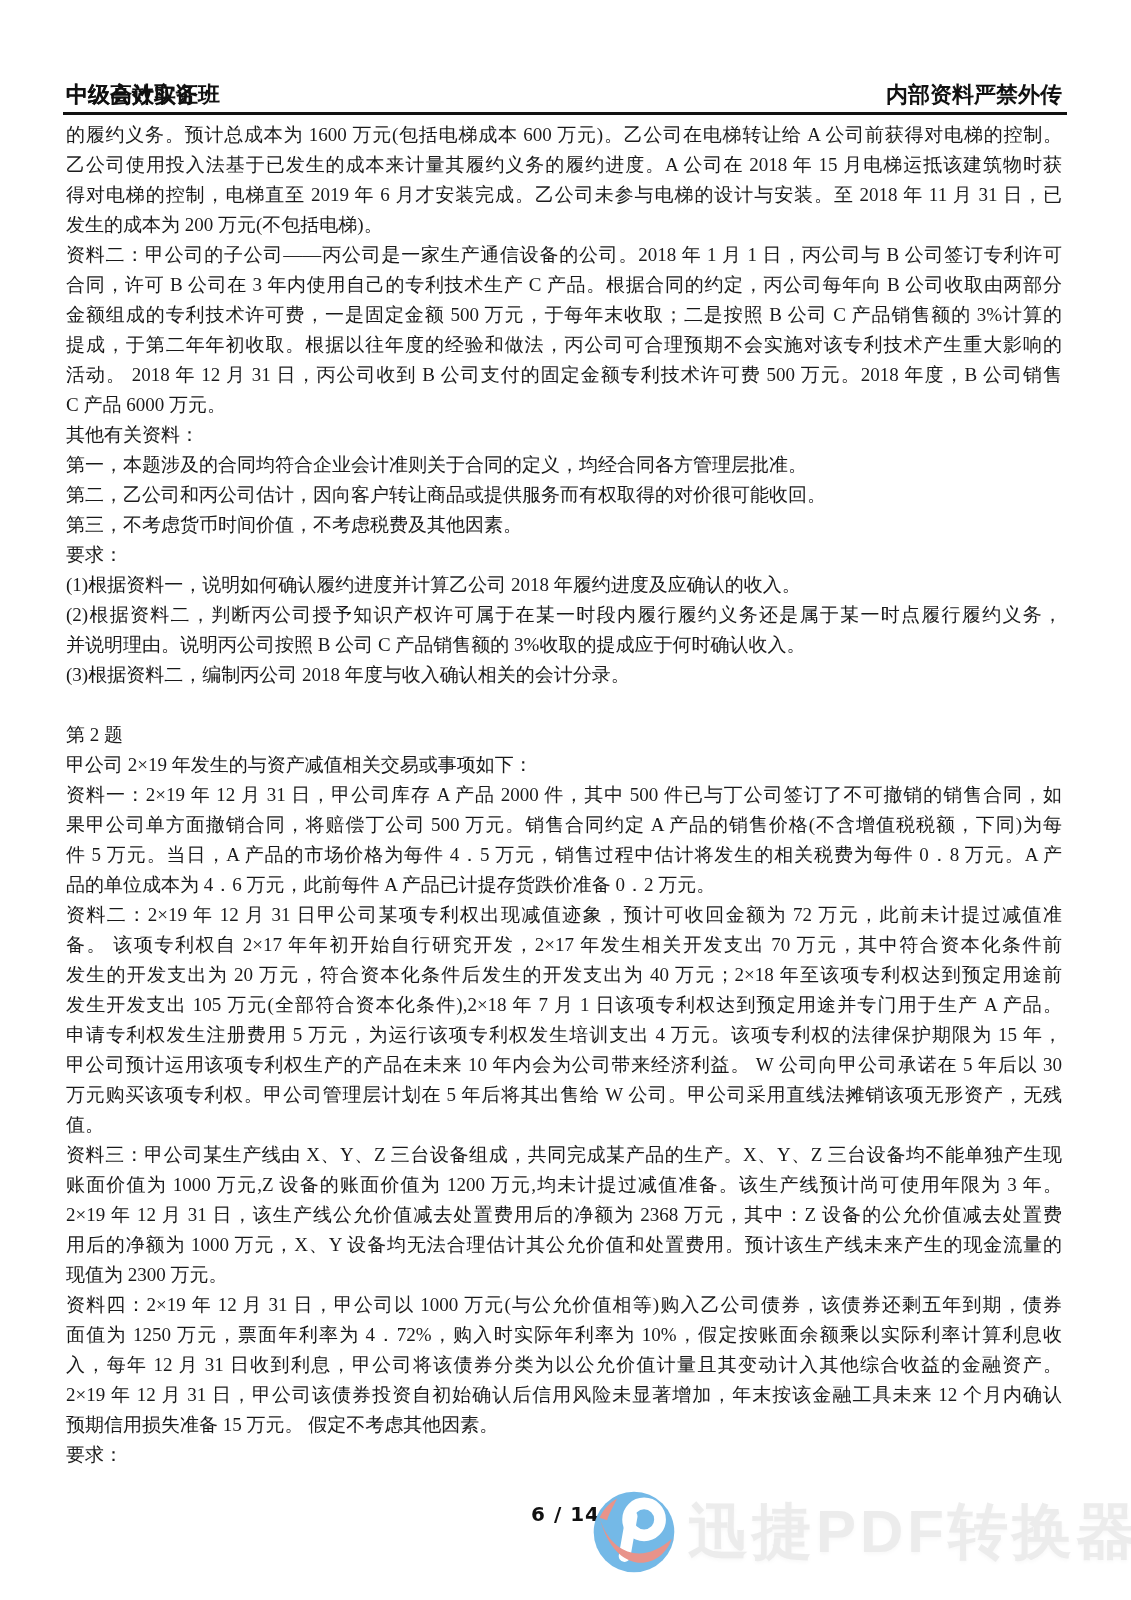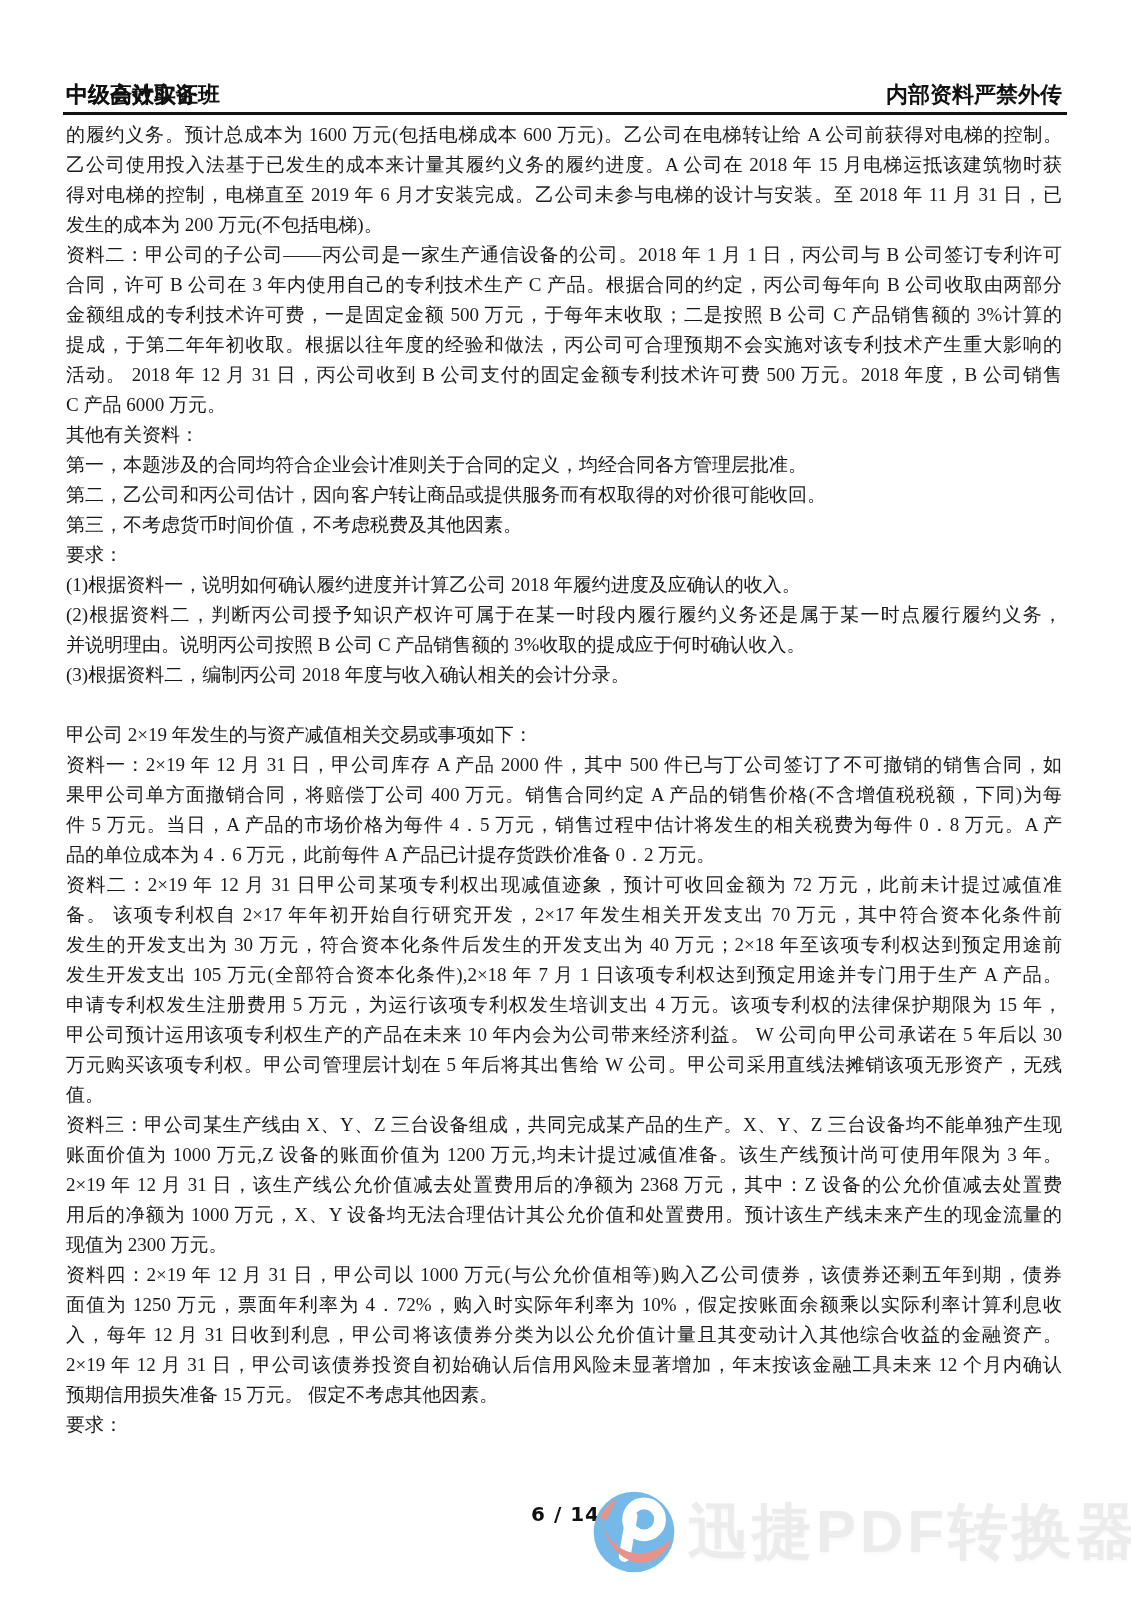--- a/index.html
+++ b/index.html
@@ -64,28 +64,29 @@
   <div class="ln">其他有关资料：</div>
   <div class="ln">第一，本题涉及的合同均符合企业会计准则关于合同的定义，均经合同各方管理层批准。</div>
   <div class="ln">第二，乙公司和丙公司估计，因向客户转让商品或提供服务而有权取得的对价很可能收回。</div>
   <div class="ln">第三，不考虑货币时间价值，不考虑税费及其他因素。</div>
   <div class="ln">要求：</div>
   <div class="ln">(1)根据资料一，说明如何确认履约进度并计算乙公司 2018 年履约进度及应确认的收入。</div>
   <div class="ln jf">(2)根据资料二，判断丙公司授予知识产权许可属于在某一时段内履行履约义务还是属于某一时点履行履约义务，</div>
   <div class="ln">并说明理由。说明丙公司按照 B 公司 C 产品销售额的 3%收取的提成应于何时确认收入。</div>
   <div class="ln">(3)根据资料二，编制丙公司 2018 年度与收入确认相关的会计分录。</div>
   <div class="ln"></div>
+  <div class="ln">第 2 题</div>
   <div class="ln">甲公司 2×19 年发生的与资产减值相关交易或事项如下：</div>
   <div class="ln jf">资料一：2×19 年 12 月 31 日，甲公司库存 A 产品 2000 件，其中 500 件已与丁公司签订了不可撤销的销售合同，如</div>
-  <div class="ln jf">果甲公司单方面撤销合同，将赔偿丁公司 400 万元。销售合同约定 A 产品的销售价格(不含增值税税额，下同)为每</div>
+  <div class="ln jf">果甲公司单方面撤销合同，将赔偿丁公司 500 万元。销售合同约定 A 产品的销售价格(不含增值税税额，下同)为每</div>
   <div class="ln jf">件 5 万元。当日，A 产品的市场价格为每件 4．5 万元，销售过程中估计将发生的相关税费为每件 0．8 万元。A 产</div>
   <div class="ln">品的单位成本为 4．6 万元，此前每件 A 产品已计提存货跌价准备 0．2 万元。</div>
   <div class="ln jf">资料二：2×19 年 12 月 31 日甲公司某项专利权出现减值迹象，预计可收回金额为 72 万元，此前未计提过减值准</div>
   <div class="ln jf">备。  该项专利权自 2×17 年年初开始自行研究开发，2×17 年发生相关开发支出 70 万元，其中符合资本化条件前</div>
-  <div class="ln jf">发生的开发支出为 30 万元，符合资本化条件后发生的开发支出为 40 万元；2×18 年至该项专利权达到预定用途前</div>
+  <div class="ln jf">发生的开发支出为 20 万元，符合资本化条件后发生的开发支出为 40 万元；2×18 年至该项专利权达到预定用途前</div>
   <div class="ln jf">发生开发支出 105 万元(全部符合资本化条件),2×18 年 7 月 1 日该项专利权达到预定用途并专门用于生产 A 产品。</div>
   <div class="ln jf">申请专利权发生注册费用 5 万元，为运行该项专利权发生培训支出 4 万元。该项专利权的法律保护期限为 15 年，</div>
   <div class="ln jf">甲公司预计运用该项专利权生产的产品在未来 10 年内会为公司带来经济利益。 W 公司向甲公司承诺在 5 年后以 30</div>
   <div class="ln jf">万元购买该项专利权。甲公司管理层计划在 5 年后将其出售给 W 公司。甲公司采用直线法摊销该项无形资产，无残</div>
   <div class="ln">值。</div>
   <div class="ln jf">资料三：甲公司某生产线由 X、Y、Z 三台设备组成，共同完成某产品的生产。X、Y、Z 三台设备均不能单独产生现</div>
   <div class="ln jf">账面价值为 1000 万元,Z 设备的账面价值为 1200 万元,均未计提过减值准备。该生产线预计尚可使用年限为 3 年。</div>
   <div class="ln jf">2×19 年 12 月 31 日，该生产线公允价值减去处置费用后的净额为 2368 万元，其中：Z 设备的公允价值减去处置费</div>
   <div class="ln jf">用后的净额为 1000 万元，X、Y 设备均无法合理估计其公允价值和处置费用。预计该生产线未来产生的现金流量的</div>
   <div class="ln">现值为 2300 万元。</div>

